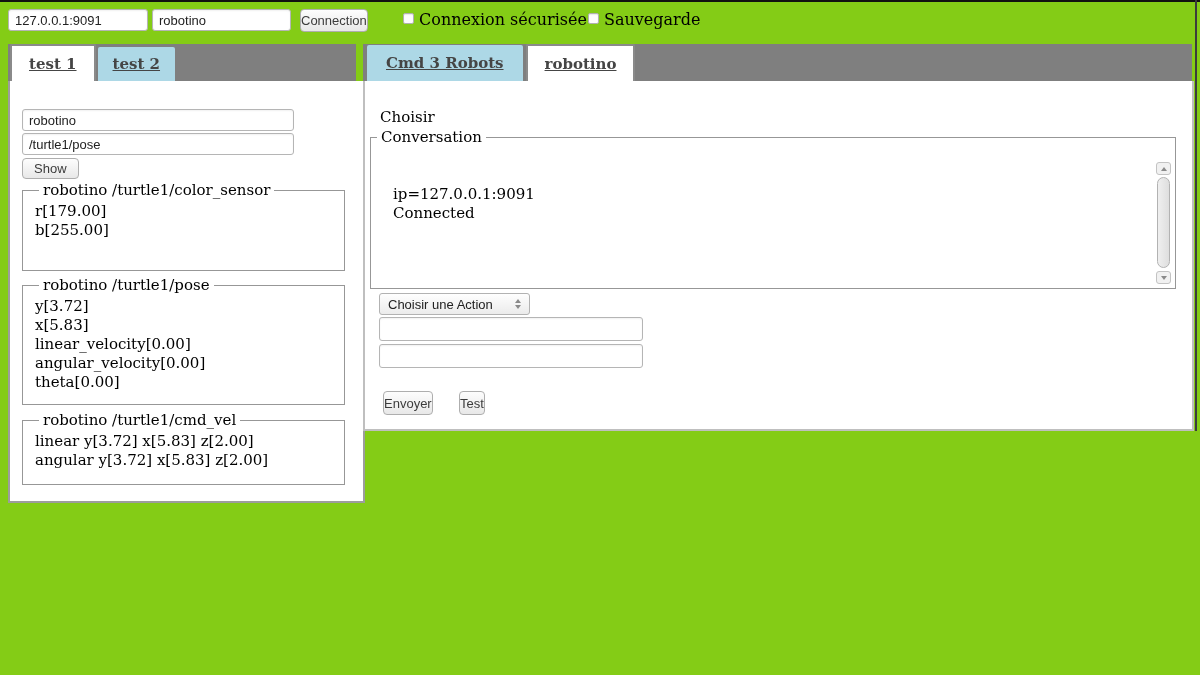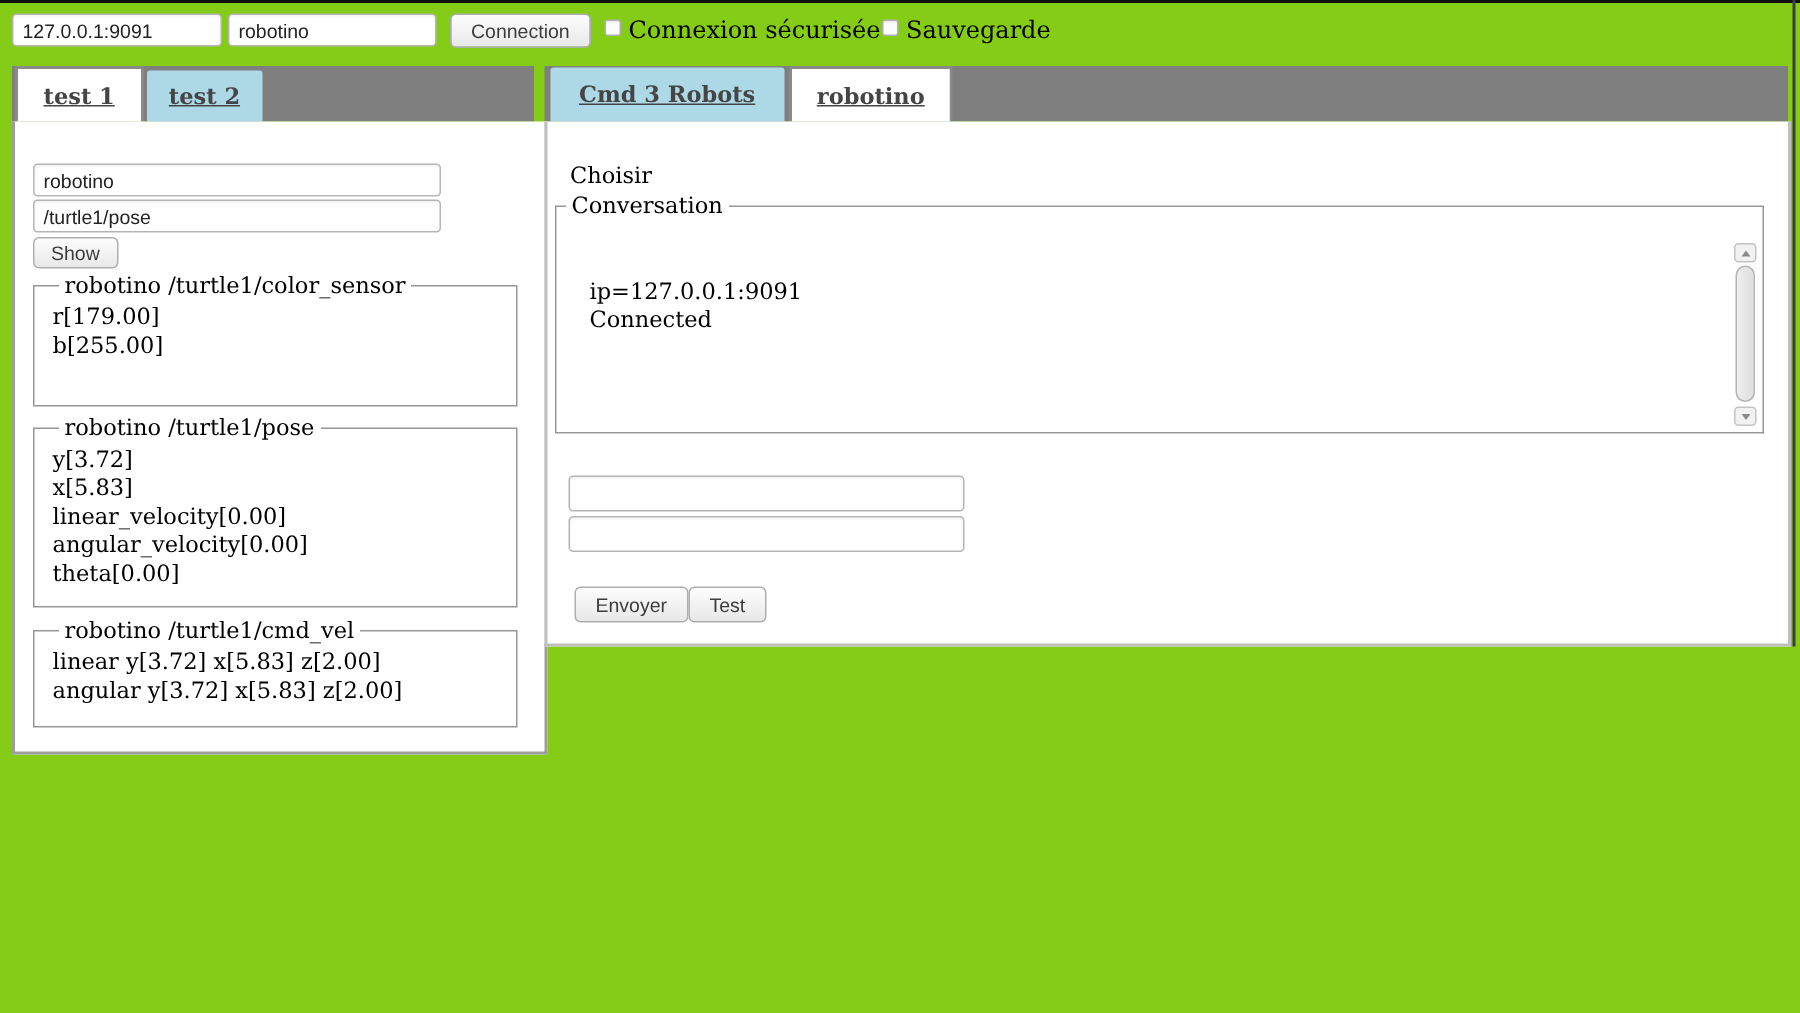--- a/index.html
+++ b/index.html
@@ -15,21 +15,21 @@
   
   .txt-input {
     position:absolute; height:22px; border:1px solid #b5b5b5; border-radius:3px;
     font-family:"Liberation Sans", sans-serif; font-size:13px; color:#222;
     padding:0 6px; outline:none; background:#fff;
     box-shadow: inset 0 1px 2px rgba(0,0,0,0.06);
   }
   .btn {
     position:absolute; height:23px; border:1px solid #aeaeae; border-radius:4px;
     background:linear-gradient(#fdfdfd,#e8e8e8); color:#3c3c3c;
-    font-family:"Liberation Sans", sans-serif; font-size:13px; padding:2px 13px; cursor:pointer;
+    font-family:"Liberation Sans", sans-serif; font-size:13px; padding:2px 0; cursor:pointer;
   }
   .toplabel { position:absolute; font-size:16px; color:#000; white-space:nowrap; }
   .checkbox {
     position:absolute; width:11px; height:11px; background:#fdfdfd;
     border:1px solid #b0b0b0; border-radius:2px; cursor:pointer;
     box-shadow: inset 0 1px 1px rgba(0,0,0,0.08);
   }
 
   
   .tabstrip {
@@ -166,20 +166,27 @@
         <div class="scroll-btn up">
           <span class="tri-up"></span>
         </div>
         <div class="scroll-thumb"></div>
         <div class="scroll-btn down">
           <span class="tri-down"></span>
         </div>
       </div>
     </fieldset>
 
+    <div class="select" style="left:14px; top:212px; width:151px;">
+      <span>Choisir une Action</span>
+      <span class="spin">
+        <span class="tri-up"></span>
+          <span class="tri-down"></span>
+      </span>
+    </div>
 
     <input class="txt-input" style="left: 14px; top: 236px; width: 264px; height: 24px;" value="">
     <input class="txt-input" style="left: 14px; top: 263px; width: 264px; height: 24px;" value="">
 
     <button class="btn" style="left:18px; top:310px; height:24px;">Envoyer</button>
     <button class="btn" style="left:94px; top:310px; height:24px;">Test</button>
   </div>
 </div>
 
 </body></html>

